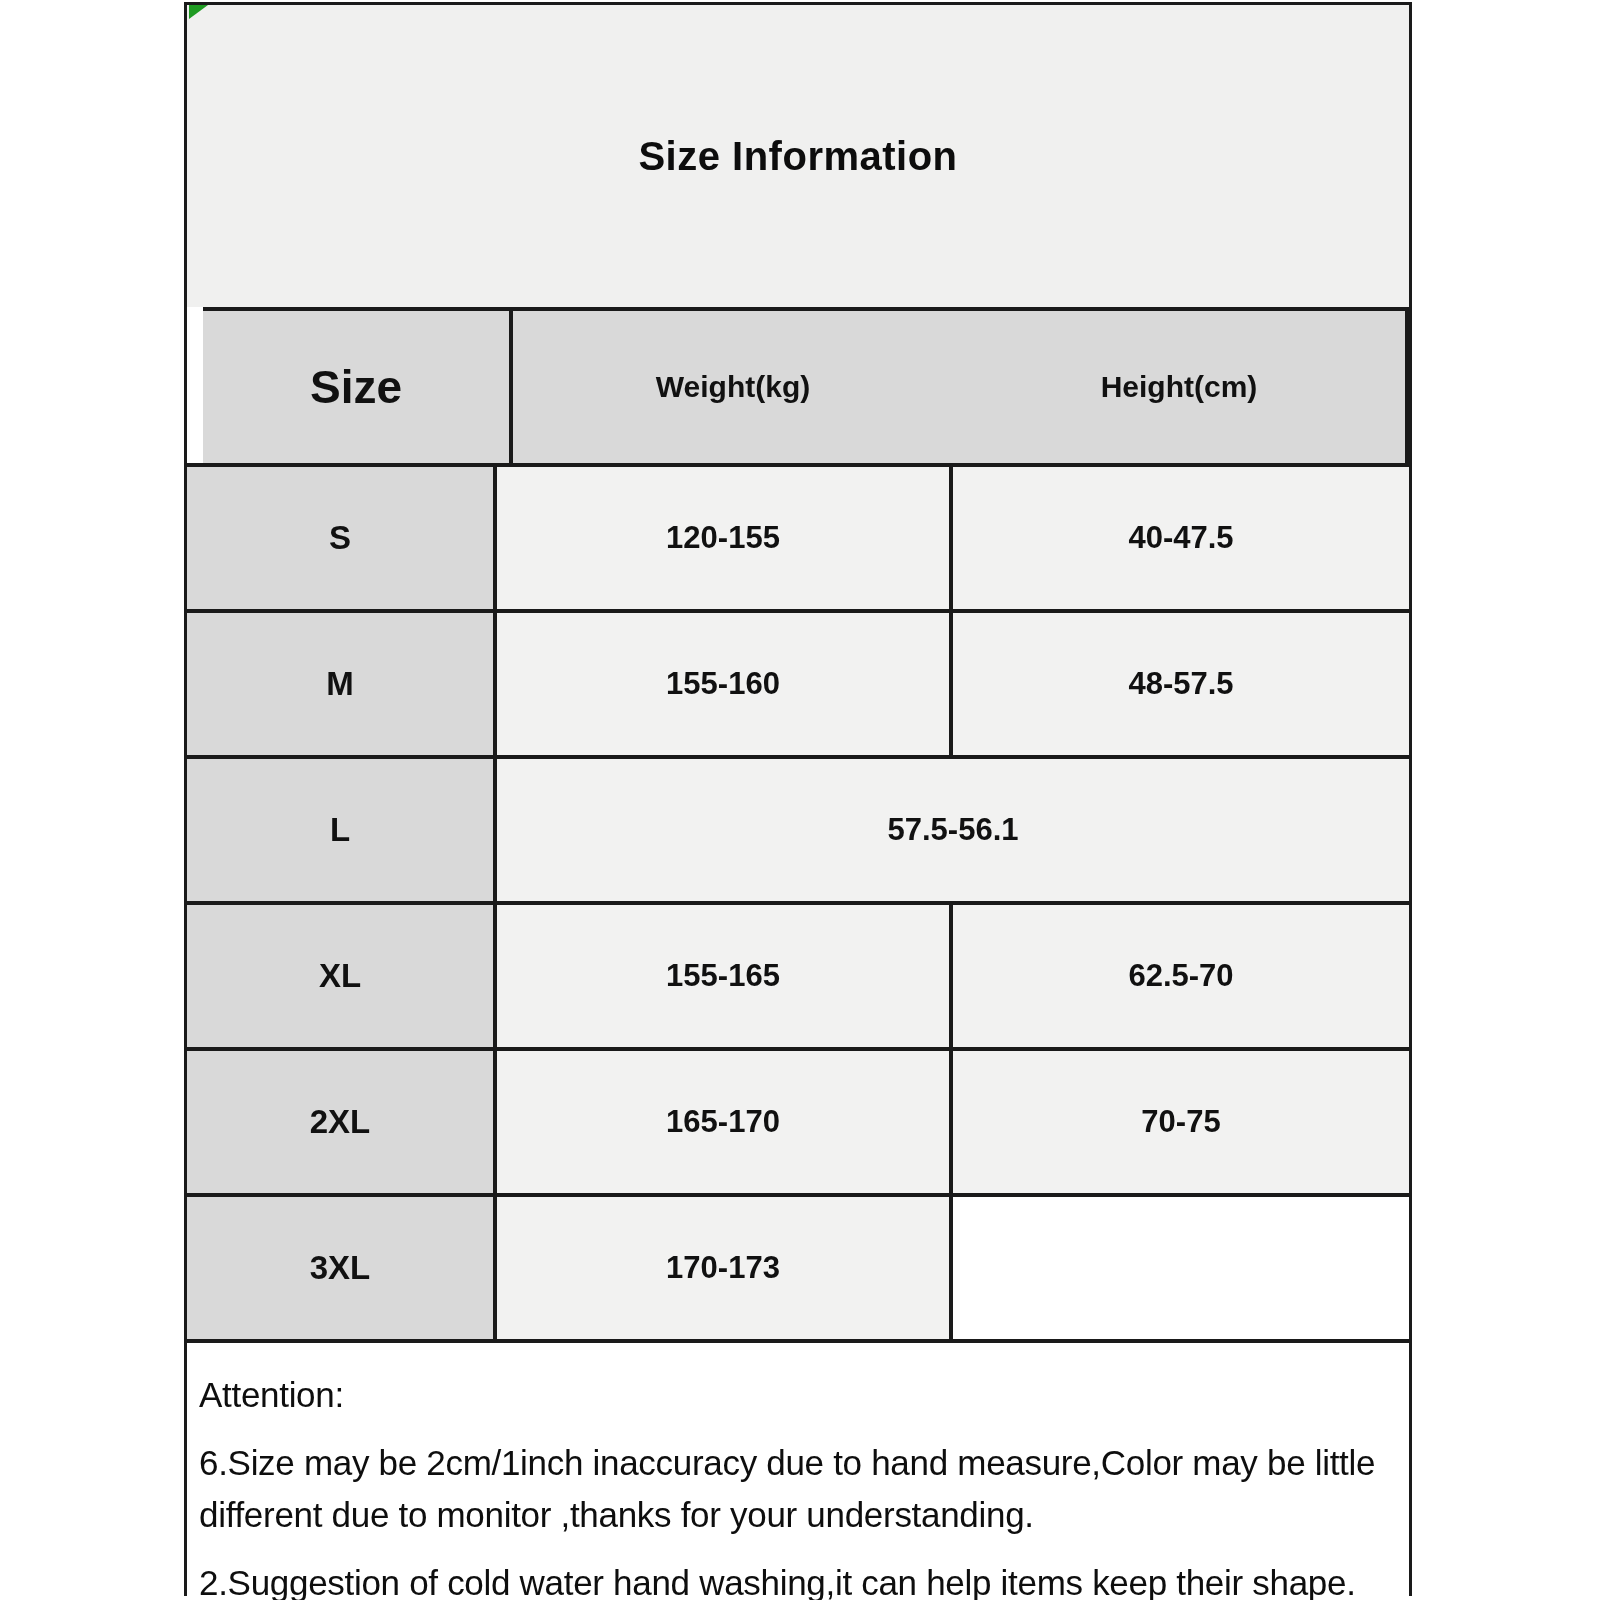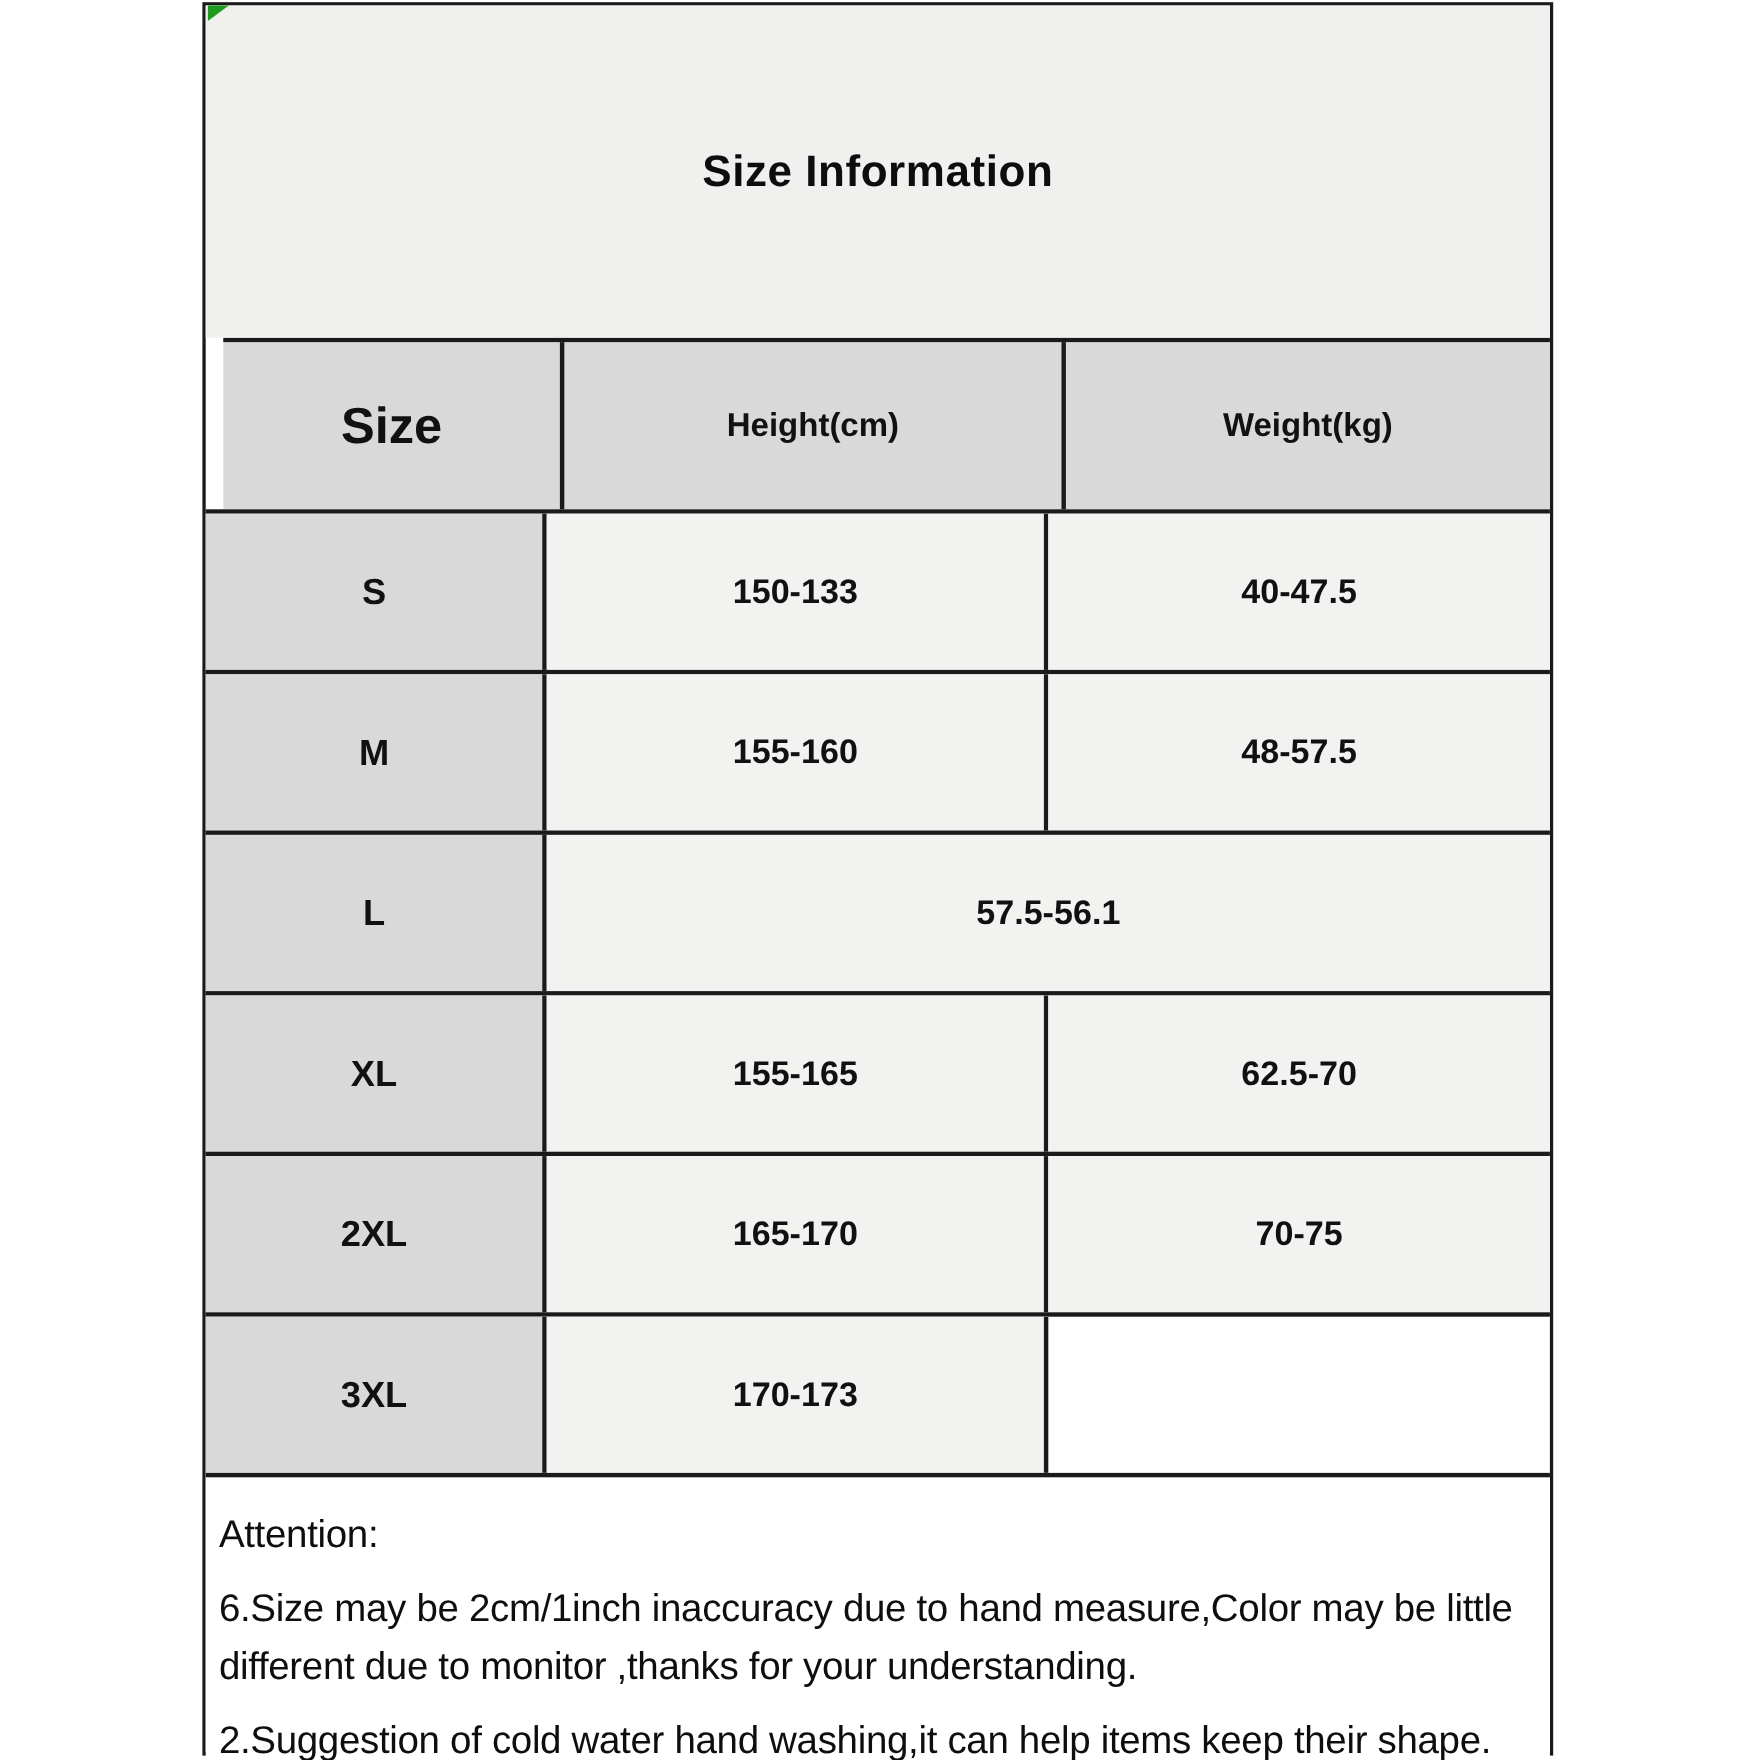--- a/index.html
+++ b/index.html
@@ -116,27 +116,27 @@
         </div>
       </div>
       <div class="cell-title">
         <div class="green-marker"></div>
         <div class="title-text">Size Information</div>
       </div>
     </div>
 
     <div class="row row-header bt">
       <div class="cell c1 h-size">Size</div>
+      <div class="cell c3 h-col">Weight(kg)</div>
       <div class="cell c2 h-col">Height(cm)</div>
-      <div class="cell c3 h-col">Weight(kg)</div>
     </div>
 
     <div class="row row-data bt">
       <div class="cell c1">S</div>
-      <div class="cell c2">150-133</div>
+      <div class="cell c2">120-155</div>
       <div class="cell c3">40-47.5</div>
     </div>
     <div class="row row-data bt">
       <div class="cell c1">M</div>
       <div class="cell c2">155-160</div>
       <div class="cell c3">48-57.5</div>
     </div>
     <div class="row row-data bt">
       <div class="cell c1">L</div>
       <div class="cell c3">57.5-56.1</div>

